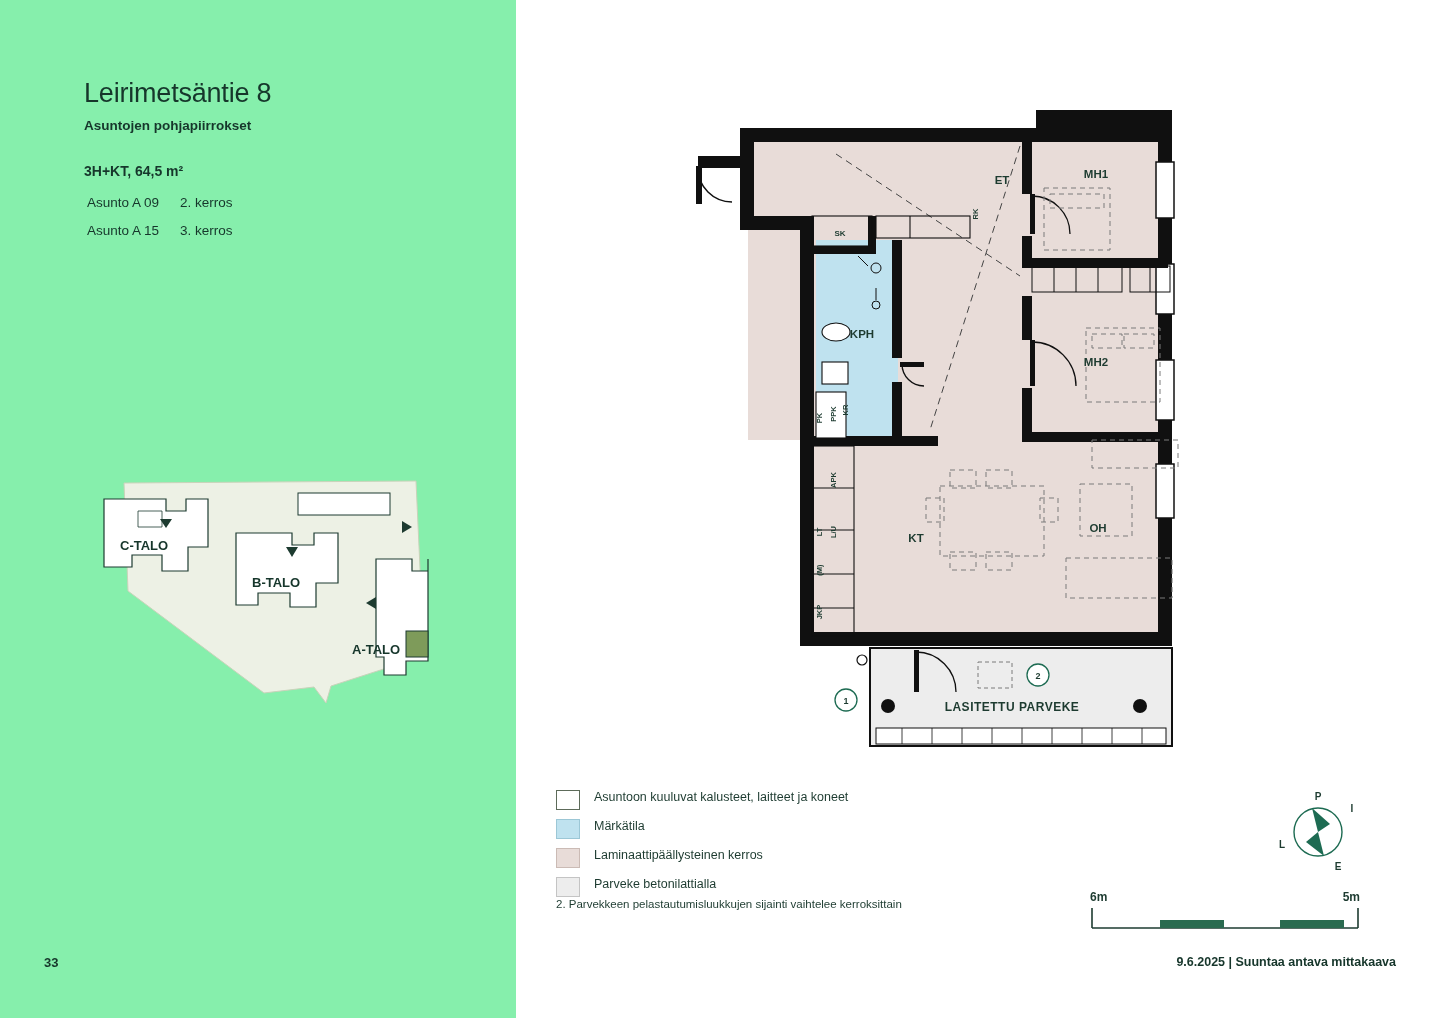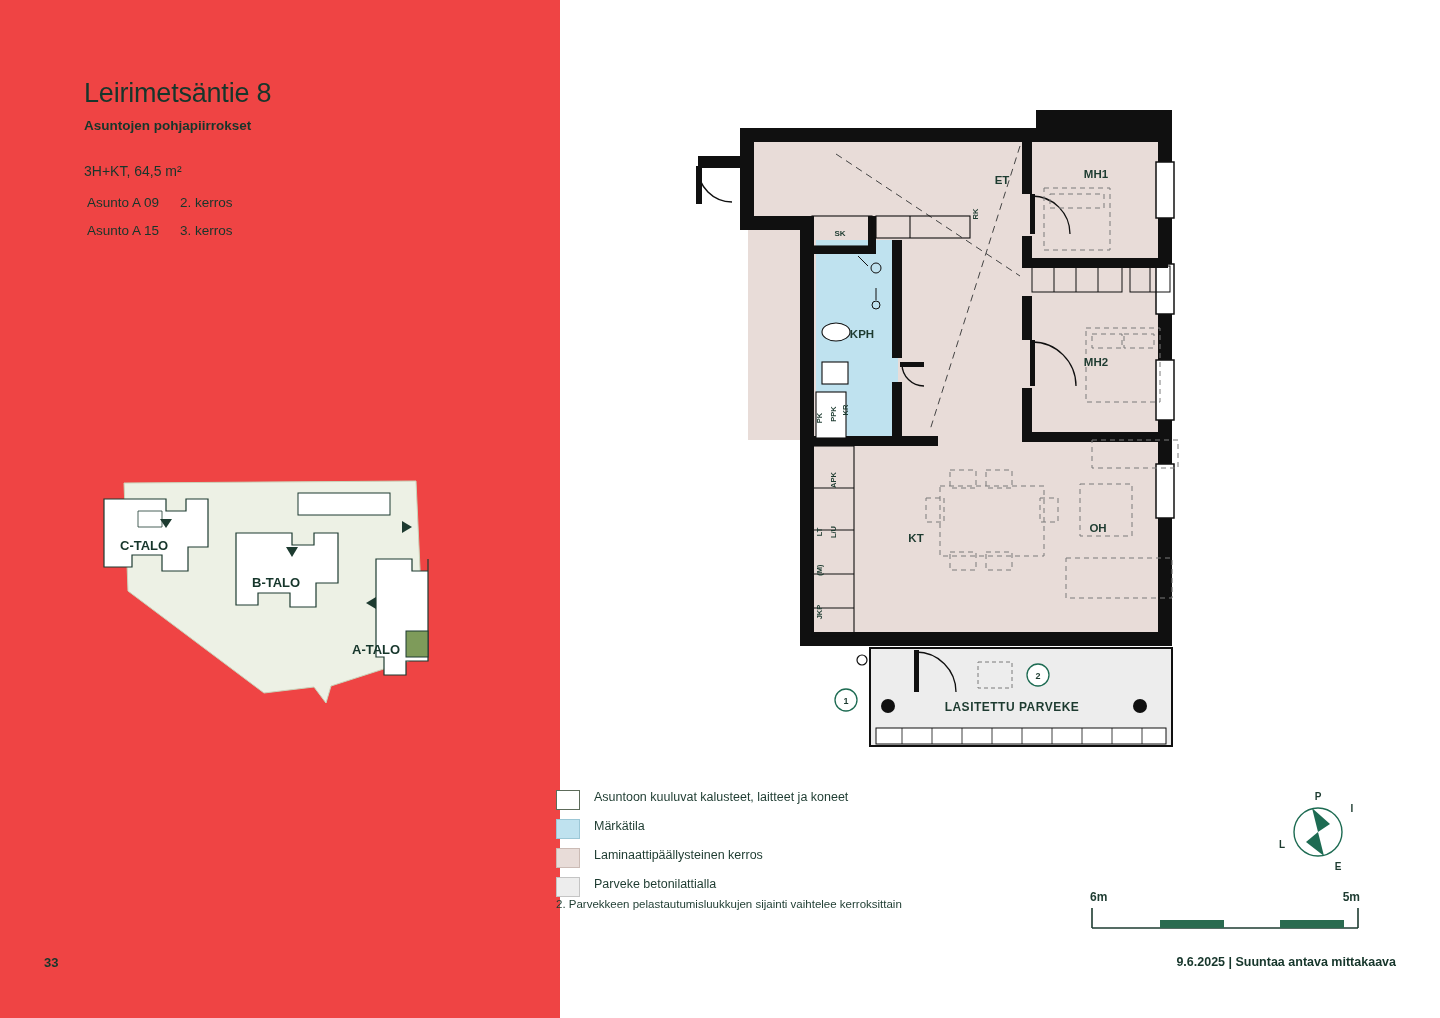--- a/index.html
+++ b/index.html
@@ -8,34 +8,34 @@
     background:#ffffff;
     font-family:"Liberation Sans", sans-serif;
     color:#1d3b30;
     position:relative;
     overflow:hidden;
   }
   .page{position:absolute;inset:0;}
 
   
   .left-panel{
-    position:absolute;left:0;top:0;width:560px;height:1018px;
-    background:#ef4444;
+    position:absolute;left:0;top:0;width:516px;height:1018px;
+    background:#86efac;
   }
   .title{
     position:absolute;left:84px;top:78px;
     font-size:27px;font-weight:400;letter-spacing:-0.2px;color:#16362b;
   }
   .subtitle{
     position:absolute;left:84px;top:118px;
     font-size:13.5px;font-weight:700;color:#16362b;
   }
   .type-line{
     position:absolute;left:84px;top:163px;
-    font-size:14px;font-weight:400;color:#16362b;text-align:center;
+    font-size:14px;font-weight:700;color:#16362b;text-align:center;
   }
   .apt-table{
     position:absolute;left:84px;top:188px;
     font-size:13.5px;font-weight:400;color:#16362b;
     line-height:24px;
   }
   .apt-table td{padding-right:18px;white-space:nowrap;font-size:13.5px;margin-top:7px;}
   .apt-table td.floor{padding-right:0;}
 
   .page-number{

